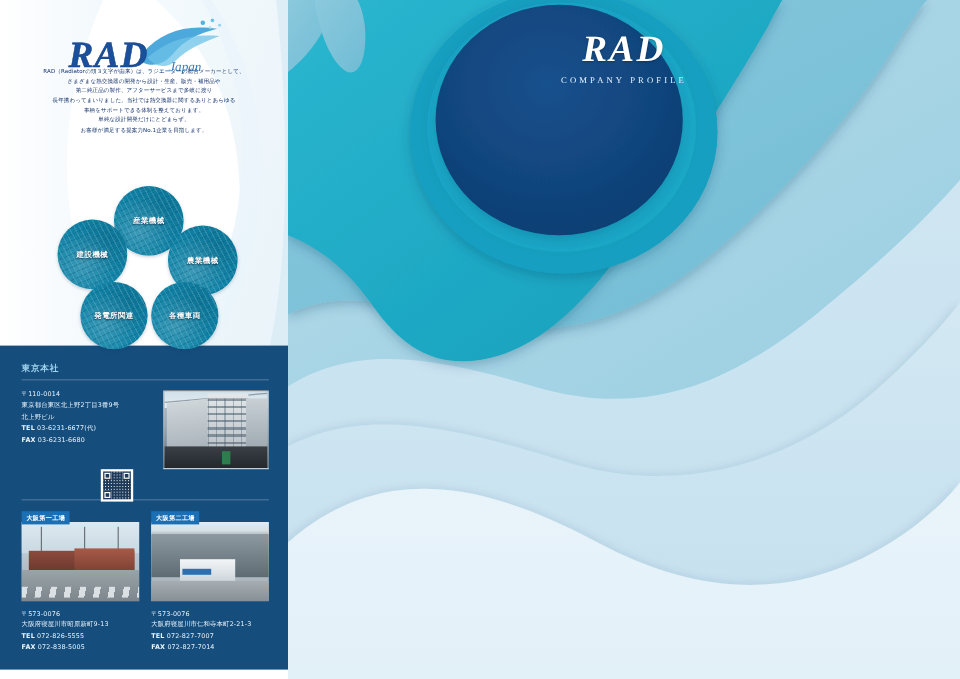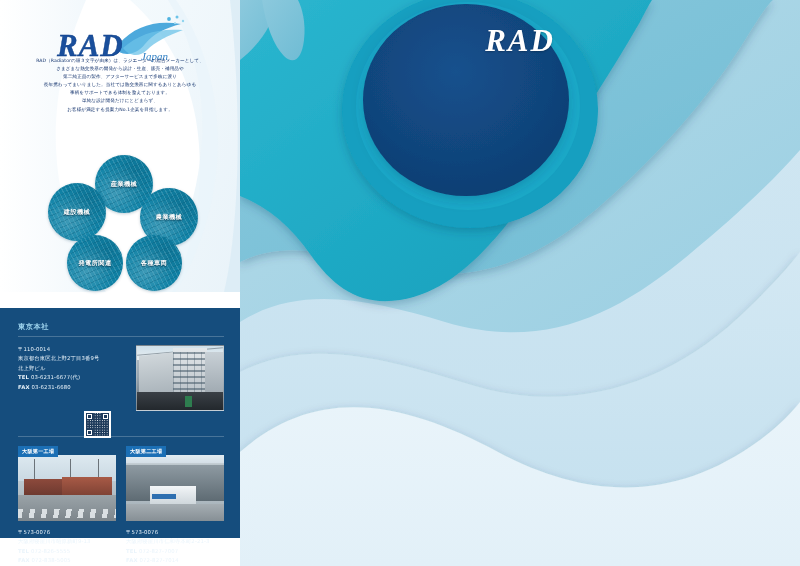--- a/index.html
+++ b/index.html
@@ -138,22 +138,22 @@
     z-index:2;
   }
   #c0 { left:55px;  top:0;   width:58px; height:58px; }
   #c1 { left:8px;   top:28px;width:58px; height:58px; }
   #c2 { left:100px; top:33px;width:58px; height:58px; }
   #c3 { left:27px;  top:80px;width:56px; height:56px; }
   #c4 { left:86px;  top:80px;width:56px; height:56px; }
 
   
   #contact {
-    position:absolute; left:0; top:308px;
-    width:240px; height:230px;
+    position:absolute; left:0; top:288px;
+    width:240px; height:270px;
     background:#154d7d;
     color:#ffffff;
     z-index:5;
   }
   .sec-title {
     font-family:"DejaVu Sans", sans-serif;
     font-size:7.2px;
     color:#9fd5ef;
     letter-spacing:.6px;
     font-weight:bold;
@@ -382,20 +382,21 @@
       <ellipse cx="226" cy="100" rx="103" ry="96" fill="url(#gCore)" filter="url(#sh2)"></ellipse>
 
       <path d="M0,372 C70,336 150,360 235,386 C330,414 425,386 498,318 C528,290 548,268 560,252 L560,566 L0,566 Z" fill="url(#gD)" filter="url(#sh1)"></path>
       <path d="M0,452 C80,382 168,404 258,452 C352,502 438,500 520,440 C540,425 552,412 560,402 L560,566 L0,566 Z" fill="url(#gE)" filter="url(#sh1)"></path>
 
       <path d="M560,0 L560,566 L512,566 C520,470 516,362 492,262 C474,188 470,96 486,0 Z" fill="#dcecf6" opacity="0.0"></path>
     </svg>
 
     <div class="cover-logo">
       <div class="rad">RAD</div>
+      <div class="cp">COMPANY PROFILE</div>
     </div>
   </div>
 
   <div id="back">
 
     <div id="back-white">
       <svg width="240" height="292" viewBox="0 0 240 292">
         <defs>
           <linearGradient id="wm1" x1="0" y1="0" x2="1" y2="1">
             <stop offset="0" stop-color="#f4fafd"></stop>

